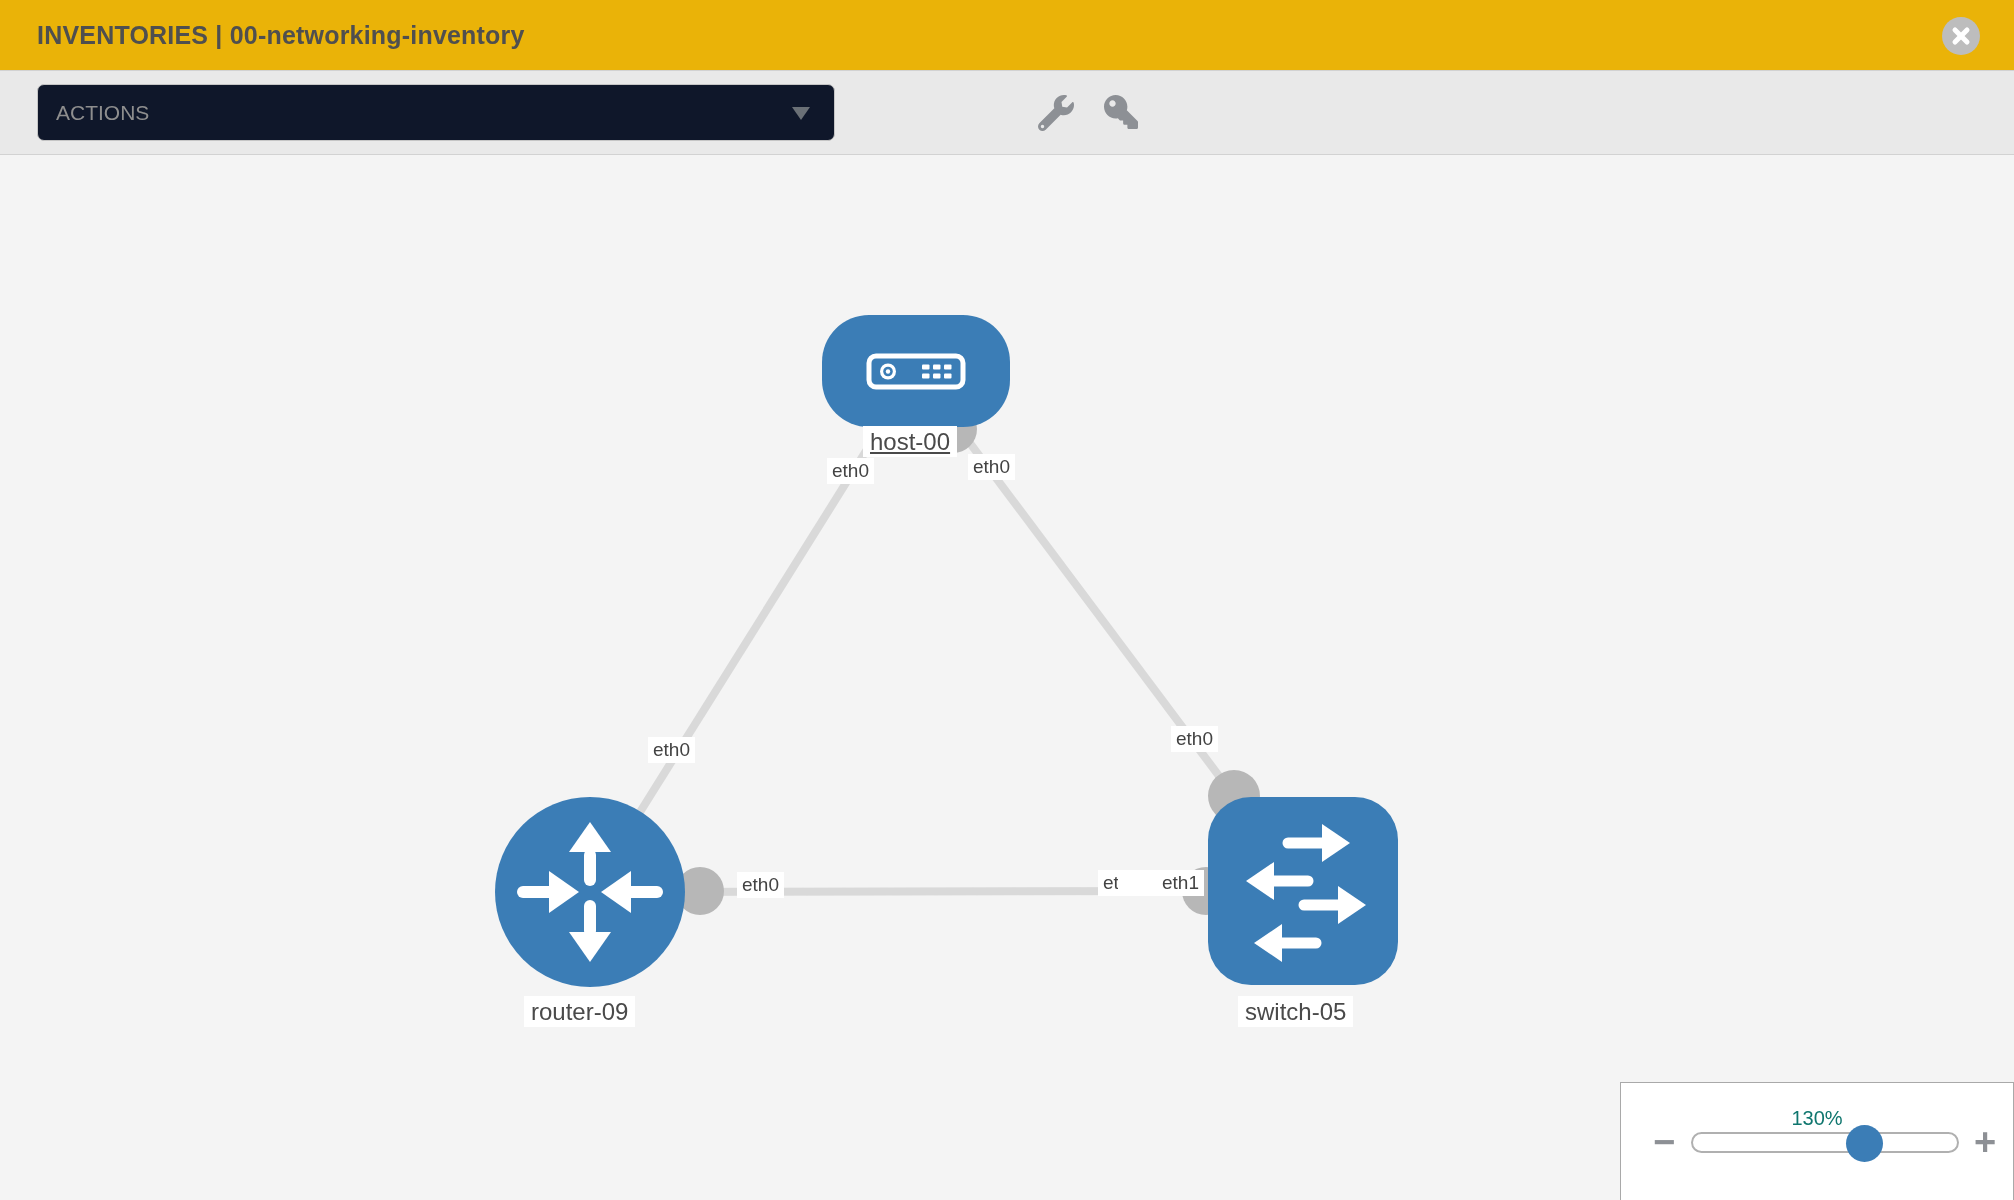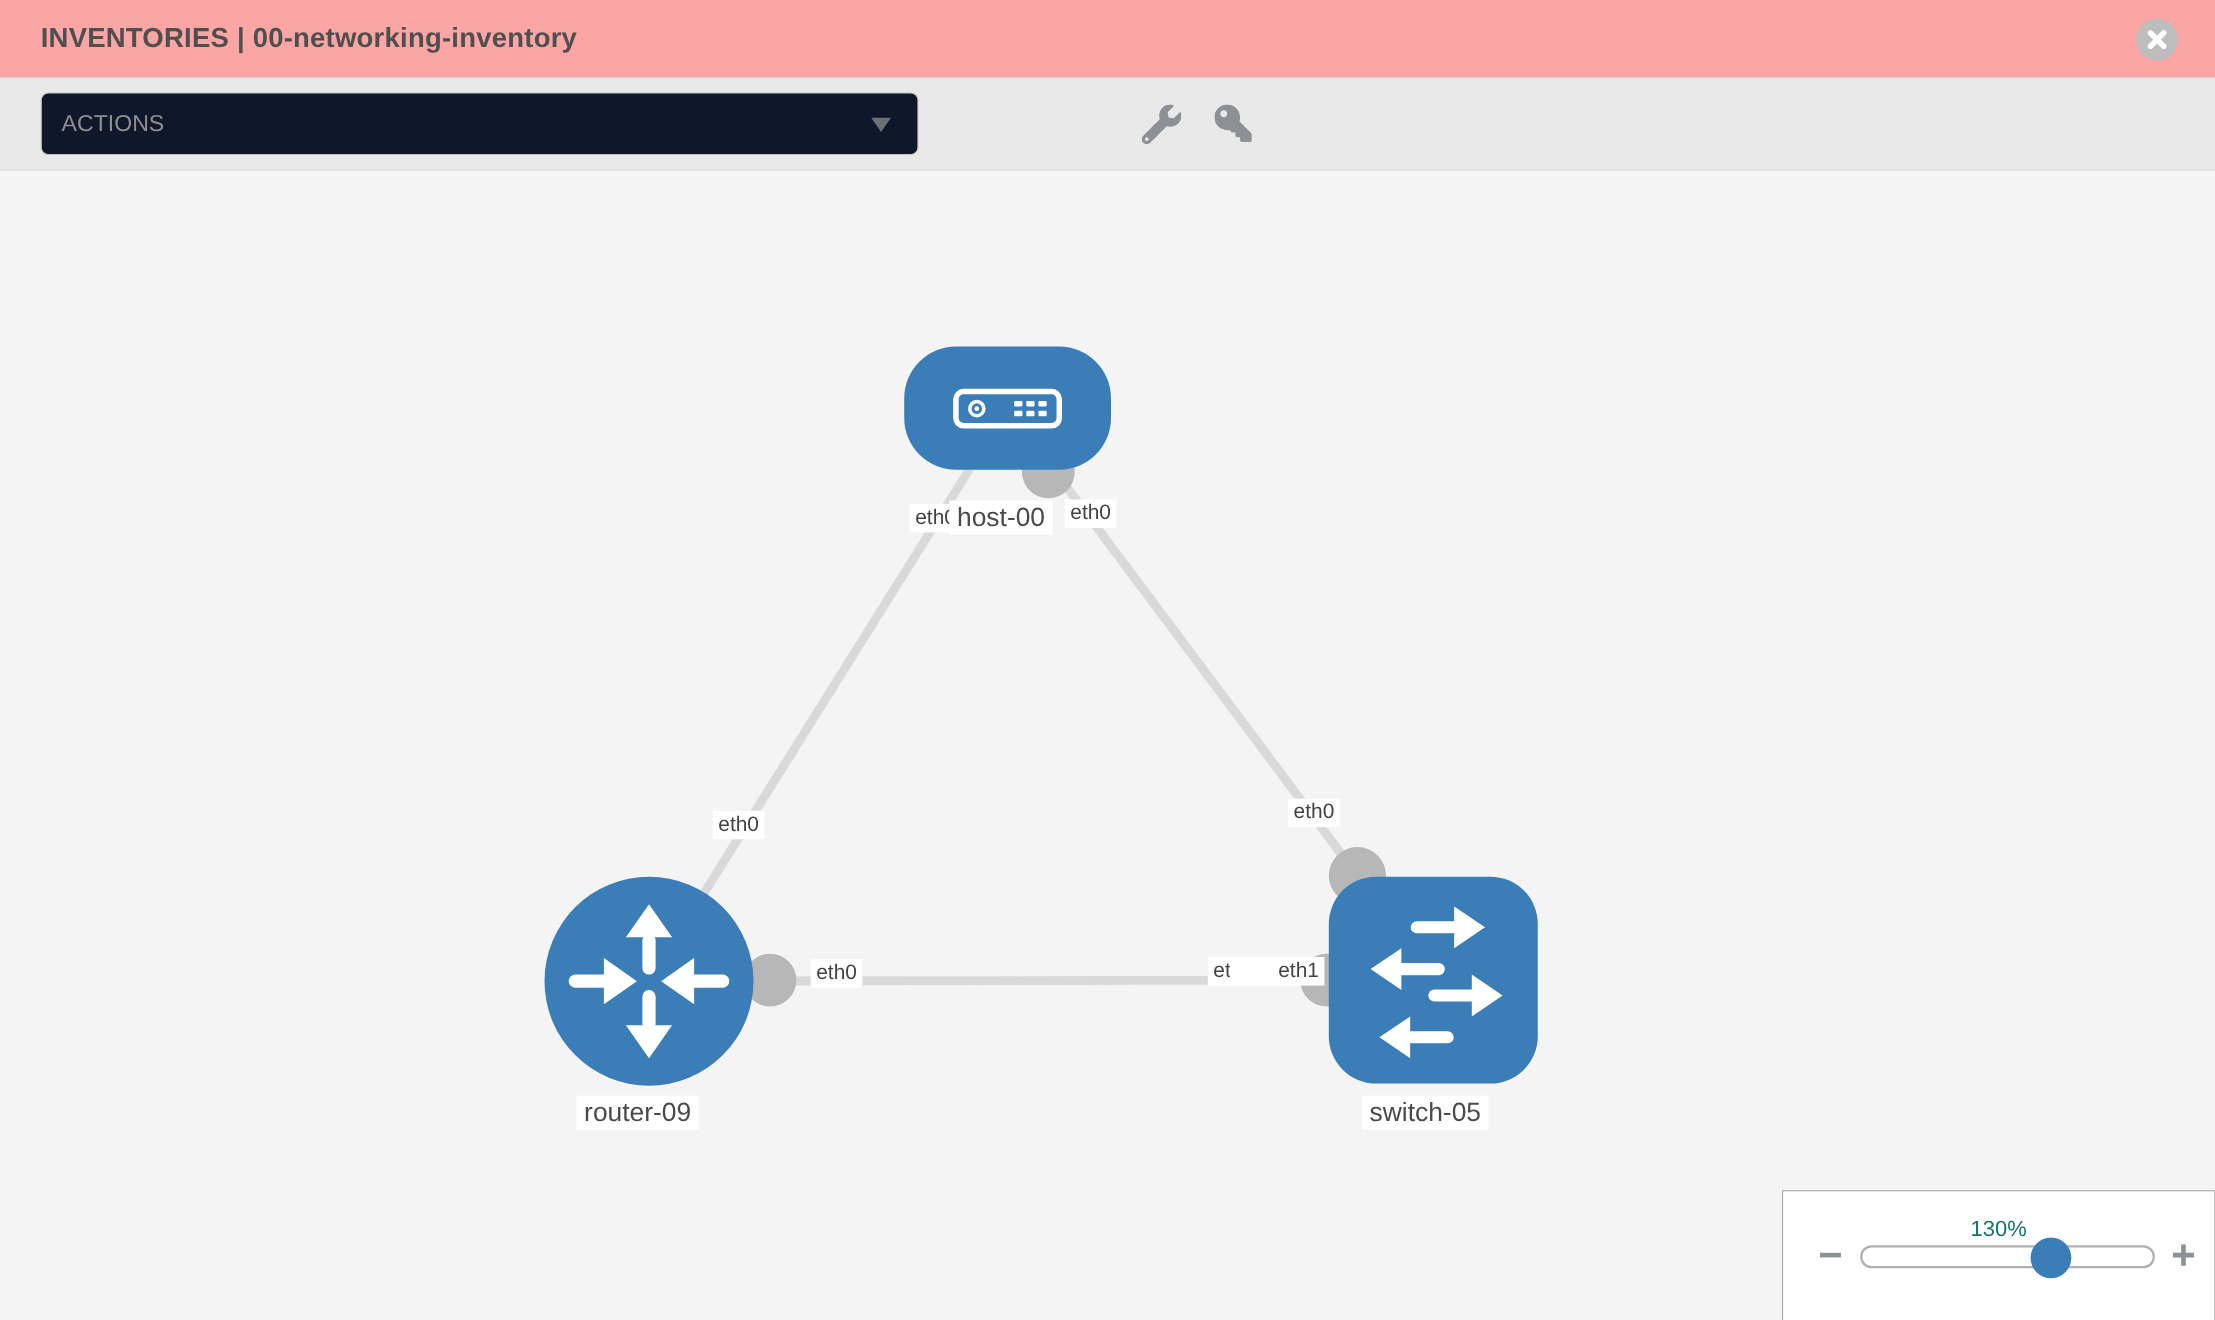--- a/index.html
+++ b/index.html
@@ -2,21 +2,21 @@
 <html><head>
 <meta charset="utf-8">
 <style>
   html,body{margin:0;padding:0;}
   body{
     width:2014px;height:1200px;position:relative;overflow:hidden;
     background:#ffffff;font-family:"Liberation Sans",sans-serif;
     -webkit-font-smoothing:antialiased;
   }
   
-  .header{position:absolute;left:0;top:0;width:2014px;height:70px;background:#fca5a5;}
+  .header{position:absolute;left:0;top:0;width:2014px;height:70px;background:#eab308;}
   .title{position:absolute;left:37px;top:0;height:70px;line-height:70px;
     font-size:25px;font-weight:bold;color:#4f4f4f;letter-spacing:.2px;}
   .close-btn{position:absolute;left:1942px;top:17px;width:38px;height:38px;border-radius:50%;
     background:#bdbdbd;display:flex;align-items:center;justify-content:center;cursor:pointer;}
   
   .toolbar{position:absolute;left:0;top:70px;width:2014px;height:85px;background:#e9e9e9;
     border-top:1px solid #d2d2d2;border-bottom:1px solid #d2d2d2;box-sizing:border-box;}
   .select{position:absolute;top:13px;height:57px;background:#0f172a;border:1px solid #c5c5c5;
     border-radius:7px;display:flex;align-items:center;box-sizing:border-box;
     color:#8e8e8e;font-size:21px;cursor:pointer;}
@@ -141,21 +141,21 @@
         <polygon points="1246,726 1274,707 1274,745" stroke="none"></polygon>
         <line x1="1304" y1="750" x2="1338" y2="750"></line>
         <polygon points="1366,750 1338,731 1338,769" stroke="none"></polygon>
         <line x1="1316" y1="788" x2="1282" y2="788"></line>
         <polygon points="1254,788 1282,769 1282,807" stroke="none"></polygon>
       </g>
     </g>
   </svg>
 
   <div class="chip" style="left:827px; top:303px;">eth0</div>
-  <div class="chip-lg chip" style="left:863px; top:300px;">host-00</div>
+  <div class="chip-lg chip" style="left:863px; top:271px;text-decoration:underline;">host-00</div>
   <div class="chip" style="left:968px; top:299px;">eth0</div>
 
   <div class="chip" style="left:648px;  top:582px;">eth0</div>
   <div class="chip" style="left:1171px; top:571px;">eth0</div>
 
   <div class="chip" style="left:737px;  top:717px;">eth0</div>
   <div class="chip" style="left:1098px; top:715px;">eth0</div>
   <div class="chip" style="left:1118px; top:715px;padding-left:44px;">eth1</div>
 
   <div class="chip-lg chip" style="left:524px;  top:841px;">router-09</div>

